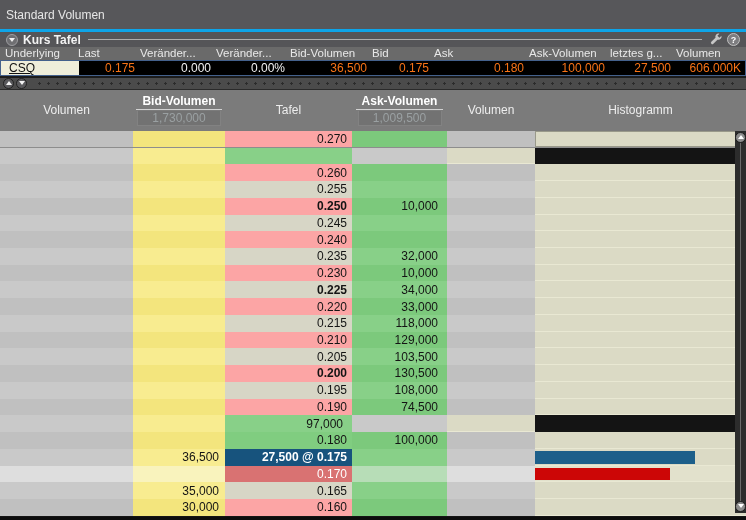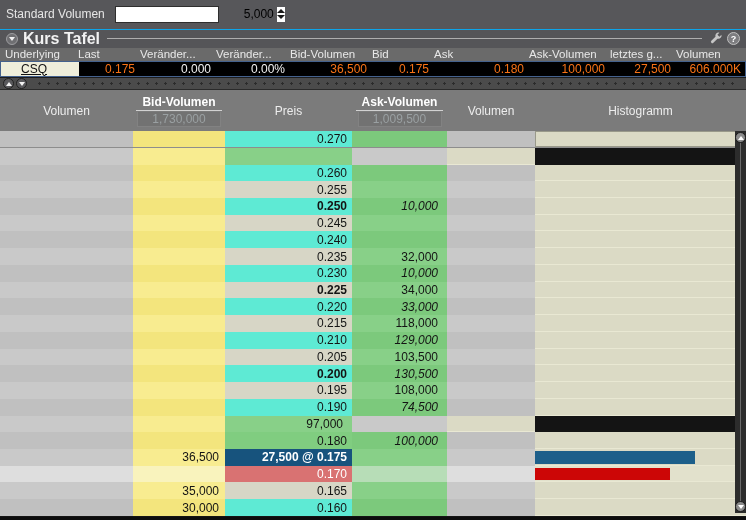--- a/index.html
+++ b/index.html
@@ -2,48 +2,48 @@
 <html><head>
 <meta charset="utf-8">
 <style>
   * { margin:0; padding:0; box-sizing:border-box; }
   html,body { width:746px; height:520px; overflow:hidden; background:#141414;
     font-family:"Liberation Sans", sans-serif; }
   .app { width:746px; height:520px; display:flex; flex-direction:column; background:#141414; }
 
   
   .topbar { height:40px; background:#57575a; display:flex; align-items:center;
-    padding-left:6px; border-bottom:1px solid #0ea5e9; }
+    padding-left:6px; border-bottom:3px solid #0ea5e9; }
   .topbar-label { font-size:12px; color:#e6e6e6; }
   .vol-input-wrap { margin-left:10px; width:104px; height:17px; background:#fff;
     border:1px solid #2e2e2e; display:flex; align-items:stretch; }
   .vol-input { flex:1; border:none; outline:none; background:transparent;
     font-family:inherit; font-size:12px; text-align:right; padding:0 3px; color:#000; }
   .spinner { width:14px; display:flex; flex-direction:column; align-items:center;
     justify-content:center; gap:2px; background:#fff; cursor:pointer; }
   .tri-up   { width:0; height:0; border-left:4px solid transparent; border-right:4px solid transparent; border-bottom:4px solid #1a1a1a; }
   .tri-down { width:0; height:0; border-left:4px solid transparent; border-right:4px solid transparent; border-top:4px solid #1a1a1a; }
 
   
   .panel-bar { height:18px; background:#555558; display:flex; align-items:center; padding:0 6px; }
   .round-btn { width:12px; height:12px; border-radius:50%; background:#6f6f72;
     border:1px solid #9d9da0; display:flex; align-items:center; justify-content:center; flex:0 0 auto; cursor:pointer; }
   .round-btn .t-down { width:0; height:0; border-left:3px solid transparent; border-right:3px solid transparent; border-top:4px solid #f0f0f0; }
-  .panel-title { font-size:16px; font-weight:bold; color:#f2f2f2; margin-left:5px; white-space:nowrap; }
+  .panel-title { font-size:12px; font-weight:bold; color:#f2f2f2; margin-left:5px; white-space:nowrap; }
   .panel-rule { flex:1; height:1px; background:#aeaeae; margin:0 7px; }
   .icon-help { width:13px; height:13px; border-radius:50%; background:#7d7d80; border:1px solid #c0c0c0;
     color:#fff; font-size:9px; font-weight:bold; display:flex; align-items:center; justify-content:center; margin-left:4px; cursor:pointer; }
 
   
   .qgrid { display:grid; grid-template-columns:78px 62px 76px 74px 82px 62px 95px 81px 66px 70px; }
   .qheader { height:17px; background:#6a6a6a; align-items:center; }
   .qheader .qh { font-size:11.5px; color:#e8e8e8; text-align:left; white-space:nowrap; overflow:hidden; }
   .qheader .qh.first { text-align:left; padding-left:5px; }
   .qrow { height:18px; background:#000; align-items:stretch; border:1px solid #44618c; }
-  .q-underlying { background:#efeeda; color:#111; font-size:12px; display:flex; align-items:center; padding-left:20px;text-decoration:underline; }
+  .q-underlying { background:#efeeda; color:#111; font-size:12px; display:flex; align-items:center; padding-left:8px;text-decoration:underline; }
   .qv { font-size:12px; color:#f97316; display:flex; align-items:center; justify-content:flex-end; padding-right:6px; }
   .qv.white { color:#f2f2f2; }
   .gap2 { height:2px; background:#1c1c1c; }
 
   
   .splitter { height:13px; background:#4b4b4b; display:flex; align-items:center; padding-left:3px;
     border-bottom:1px solid #2a2a2a; }
   .split-btn { width:11px; height:11px; border-radius:50%; background:#59595c; border:1px solid #212121;
     display:flex; align-items:center; justify-content:center; margin-right:2px; cursor:pointer; }
   .split-btn .t-up { width:0; height:0; border-left:3px solid transparent; border-right:3px solid transparent; border-bottom:4px solid #f4f4f4; }
@@ -67,23 +67,23 @@
   .lc { font-size:12px; color:#141414; display:flex; align-items:center; }
   .c-bid   { justify-content:flex-end; padding-right:6px; }
   .c-price { justify-content:flex-end; padding-right:5px; }
   .c-ask   { justify-content:flex-end; padding-right:9px; }
   .c-hist  { position:relative; background:#dbdac5; box-shadow:inset 0 -1px 0 #e9e8d3; }
 
   .even .c-voll, .even .c-volr { background:#c0c0c0; }
   .odd  .c-voll, .odd  .c-volr { background:#c9c9c9; }
   .even .c-bid { background:#f3e57d; }
   .odd  .c-bid { background:#f8ec90; }
-  .even .c-price { background:#5eead4; }
+  .even .c-price { background:#fca5a5; }
   .odd  .c-price { background:#d7d6c6; }
-  .even .c-ask { background:#7cc97c;font-style:italic; }
+  .even .c-ask { background:#7cc97c; }
   .odd  .c-ask { background:#88d088; }
 
   .lrow.first > div { border-bottom:1px solid #8d8d8d; }
   .lrow.first .c-hist { box-shadow:inset 0 0 0 1px #99998a; }
 
   .bold-price { font-weight:bold; }
   .price-best-ask { background:#80cd80 !important; }
   .price-last-trade { background:#17537d !important; color:#fff !important; font-weight:bold; }
   .price-red { background:#d97272 !important; color:#fff !important; }
 
@@ -105,27 +105,20 @@
 
   .bottom-strip { height:4px; background:#0c0c0c; }
 </style>
 </head>
 <body>
 
 <div class="app">
 
   <div class="topbar">
     <span class="topbar-label">Standard Volumen</span>
-    <div class="vol-input-wrap">
-      <input class="vol-input" type="text" value="5,000" style="">
-      <div class="spinner">
-        <div class="tri-up"></div>
-        <div class="tri-down"></div>
-      </div>
-    </div>
   </div>
 
   <div class="panel-bar">
     <div class="round-btn">
       <div class="t-down"></div>
     </div>
     <span class="panel-title">Kurs Tafel</span>
     <div class="panel-rule"></div>
     <svg width="14" height="14" viewBox="0 0 16 16" style="cursor:pointer;">
       <path d="M14.2 3.1 a3.6 3.6 0 0 1 -4.5 4.5 L5.0 12.3 a1.6 1.6 0 0 1 -2.3 -2.3 L7.4 5.3 a3.6 3.6 0 0 1 4.5 -4.5 L9.6 3.1 l1.1 1.2 1.3 1.1 z" fill="#c6c6c6"></path>
@@ -172,21 +165,21 @@
   </div>
 
   <div class="ladder">
 
     <div class="lgrid lheader">
       <div class="lh">Volumen</div>
       <div class="lh lh-block">
         <span class="lh-label">Bid-Volumen</span>
         <span class="lh-total">1,730,000</span>
       </div>
-      <div class="lh">Preis</div>
+      <div class="lh">Tafel</div>
       <div class="lh lh-block">
         <span class="lh-label">Ask-Volumen</span>
         <span class="lh-total">1,009,500</span>
       </div>
       <div class="lh">Volumen</div>
       <div class="lh">Histogramm</div>
     </div>
 
     <div class="lbody" id="ladder-body">
         <div class="lrow lgrid even first">

